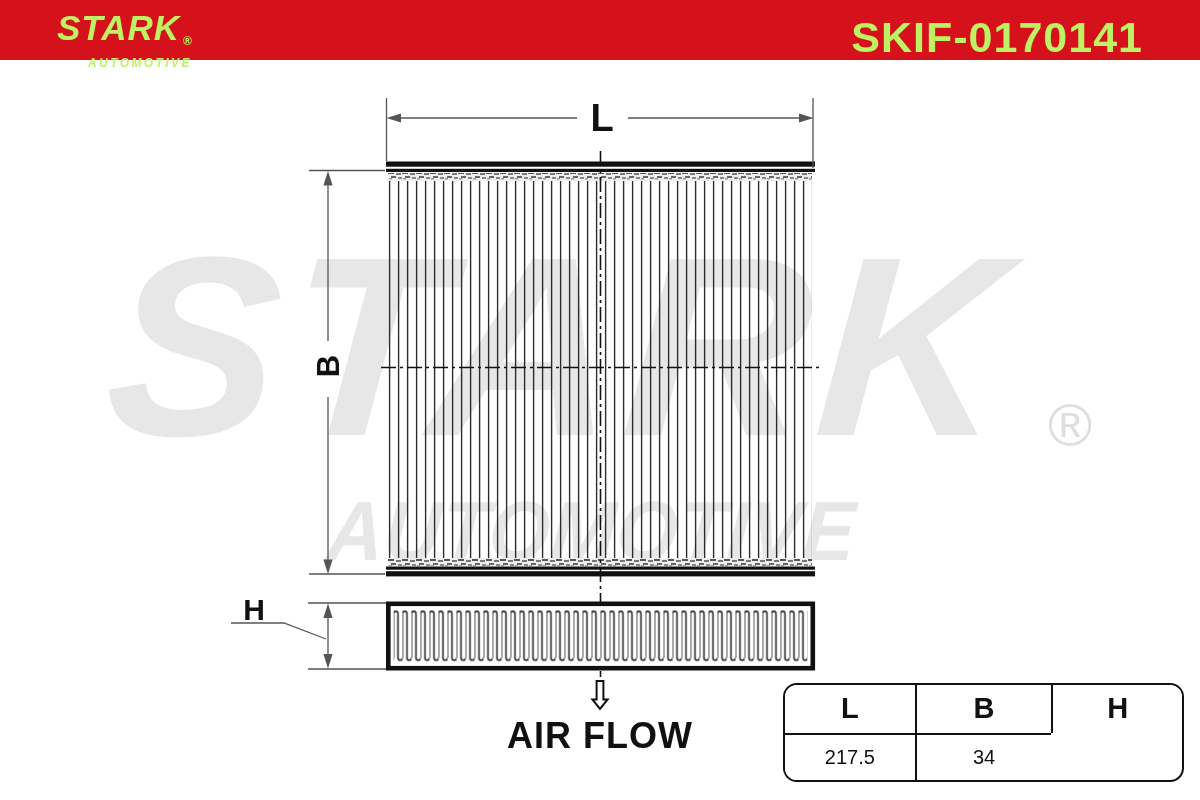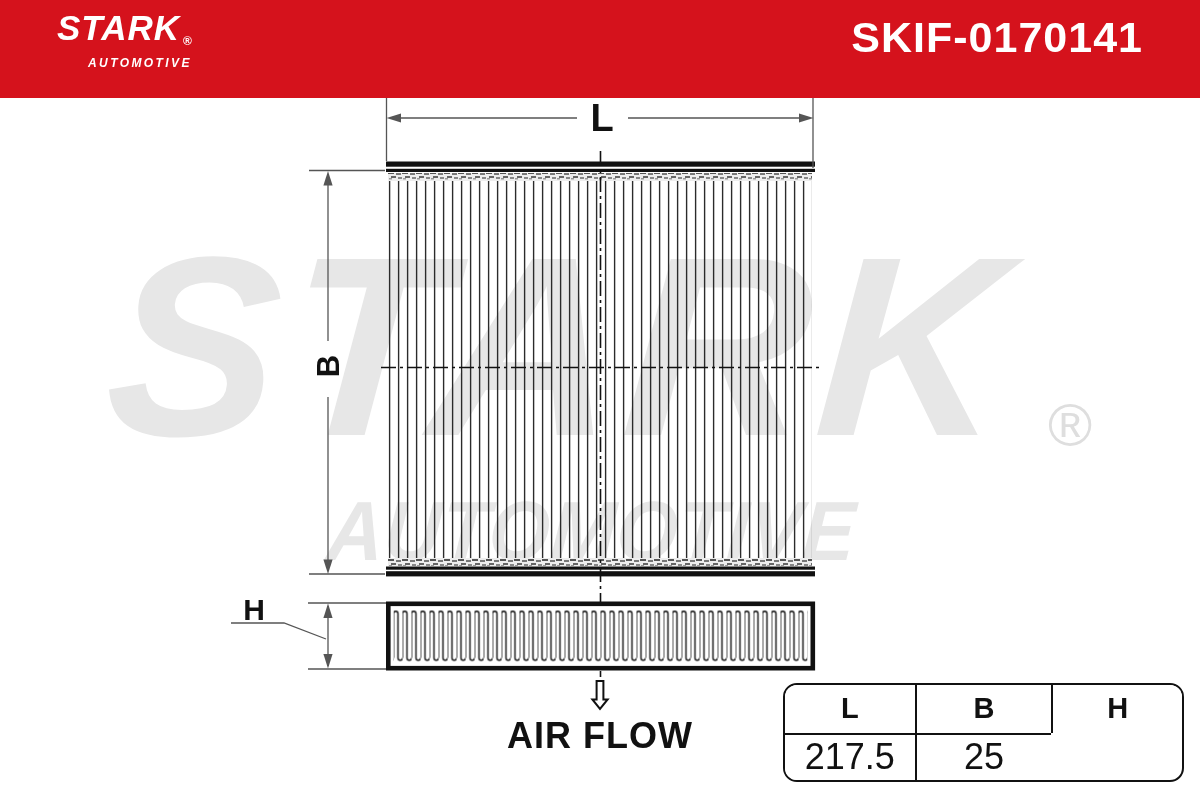--- a/index.html
+++ b/index.html
@@ -20,22 +20,22 @@
     left:100px;top:218px;font-size:256px;font-weight:bold;font-style:italic;
     letter-spacing:8px;transform:skewX(-4deg);transform-origin:left bottom;
   }
   .wm-auto{
     left:330px;top:489px;font-size:84px;font-weight:bold;font-style:italic;
     letter-spacing:1px;transform:scaleX(0.93) skewX(-4deg);transform-origin:left top;
   }
   .wm-reg{left:1048px;top:396px;font-size:60px;font-weight:normal;color:#dedede;}
   
   .banner{
-    position:absolute;left:0;top:0;width:1200px;height:98px;
-    background:var(--brand-red);z-index:3;color:#ffffff;
+    position:absolute;left:0;top:0;width:1200px;height:60px;
+    background:var(--brand-red);z-index:3;color:#bef264;
   }
   .logo{position:absolute;left:57px;top:10px;}
   .logo-main{
     font-size:35px;font-weight:bold;font-style:italic;letter-spacing:1px;line-height:35px;
   }
   .logo-reg{font-size:12px;font-style:normal;position:relative;top:5px;margin-left:3px;}
   .logo-sub{
     margin-left:31px;margin-top:2px;font-size:12px;font-weight:bold;font-style:italic;
     letter-spacing:2.4px;
   }
@@ -47,21 +47,21 @@
   .drawing{position:absolute;left:0;top:0;z-index:1;}
   .dim-label{font-family:"Liberation Sans", sans-serif;font-weight:bold;fill:#111;}
   
   .dim-table{
     position:absolute;left:783px;top:683px;width:401px;height:99px;z-index:2;
     display:grid;grid-template-columns:131fr 138fr 132fr;grid-template-rows:1fr 1fr;
     border:2.5px solid var(--line);border-radius:14px;background:#fff;overflow:hidden;
   }
   .dim-cell{
     display:flex;align-items:center;justify-content:center;
-    font-size:36px;color:#111;background:#fff;
+    font-size:20px;color:#111;background:#fff;
   }
   .dim-cell.hdr{font-weight:bold;font-size:29px;}
   .dim-cell.c2,.dim-cell.c3{border-left:2px solid var(--line);}
   .dim-cell.r2{border-top:2px solid var(--line);}
 </style>
 </head>
 <body>
 
 <div class="stage">
 
@@ -145,16 +145,16 @@
 
     <path d="M596.6,681 L603.4,681 L603.4,699.5 L607.6,699.5 L600,708.8 L592.4,699.5 L596.6,699.5 Z" fill="#fff" stroke="#111" stroke-width="2"></path>
     <text class="dim-label" x="600" y="748" font-size="36" letter-spacing="1" text-anchor="middle">AIR FLOW</text>
   </svg>
 
   <div class="dim-table">
     <div class="dim-cell hdr c1 r1">L</div>
     <div class="dim-cell hdr c2 r1">B</div>
     <div class="dim-cell hdr c3 r1">H</div>
     <div class="dim-cell c1 r2">217.5</div>
-    <div class="dim-cell c3 r2">25</div>
+    <div class="dim-cell c3 r2">34</div>
   </div>
 
 </div>
 
 </body></html>

